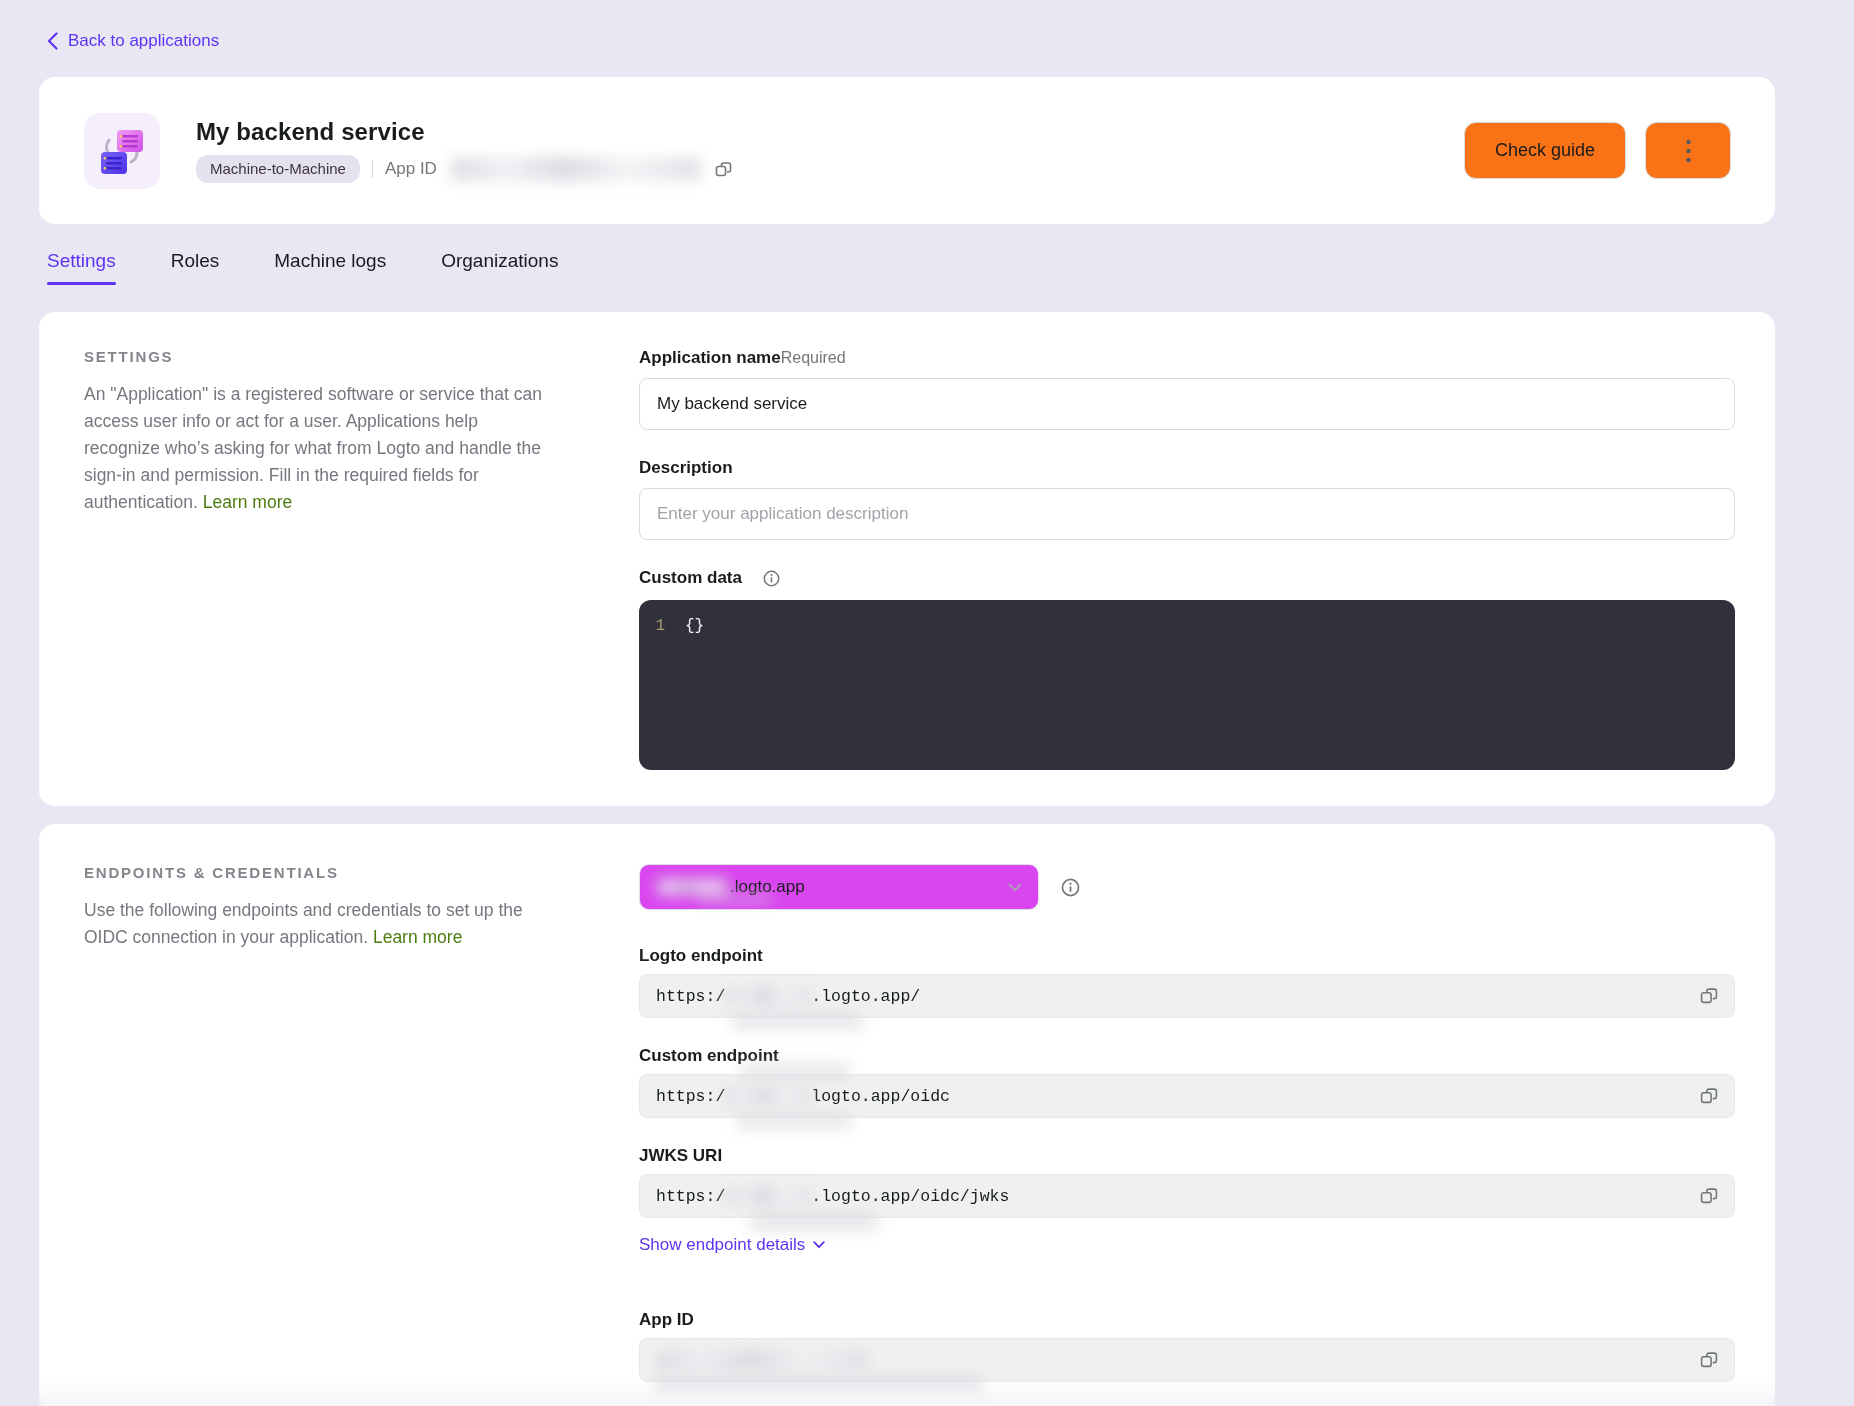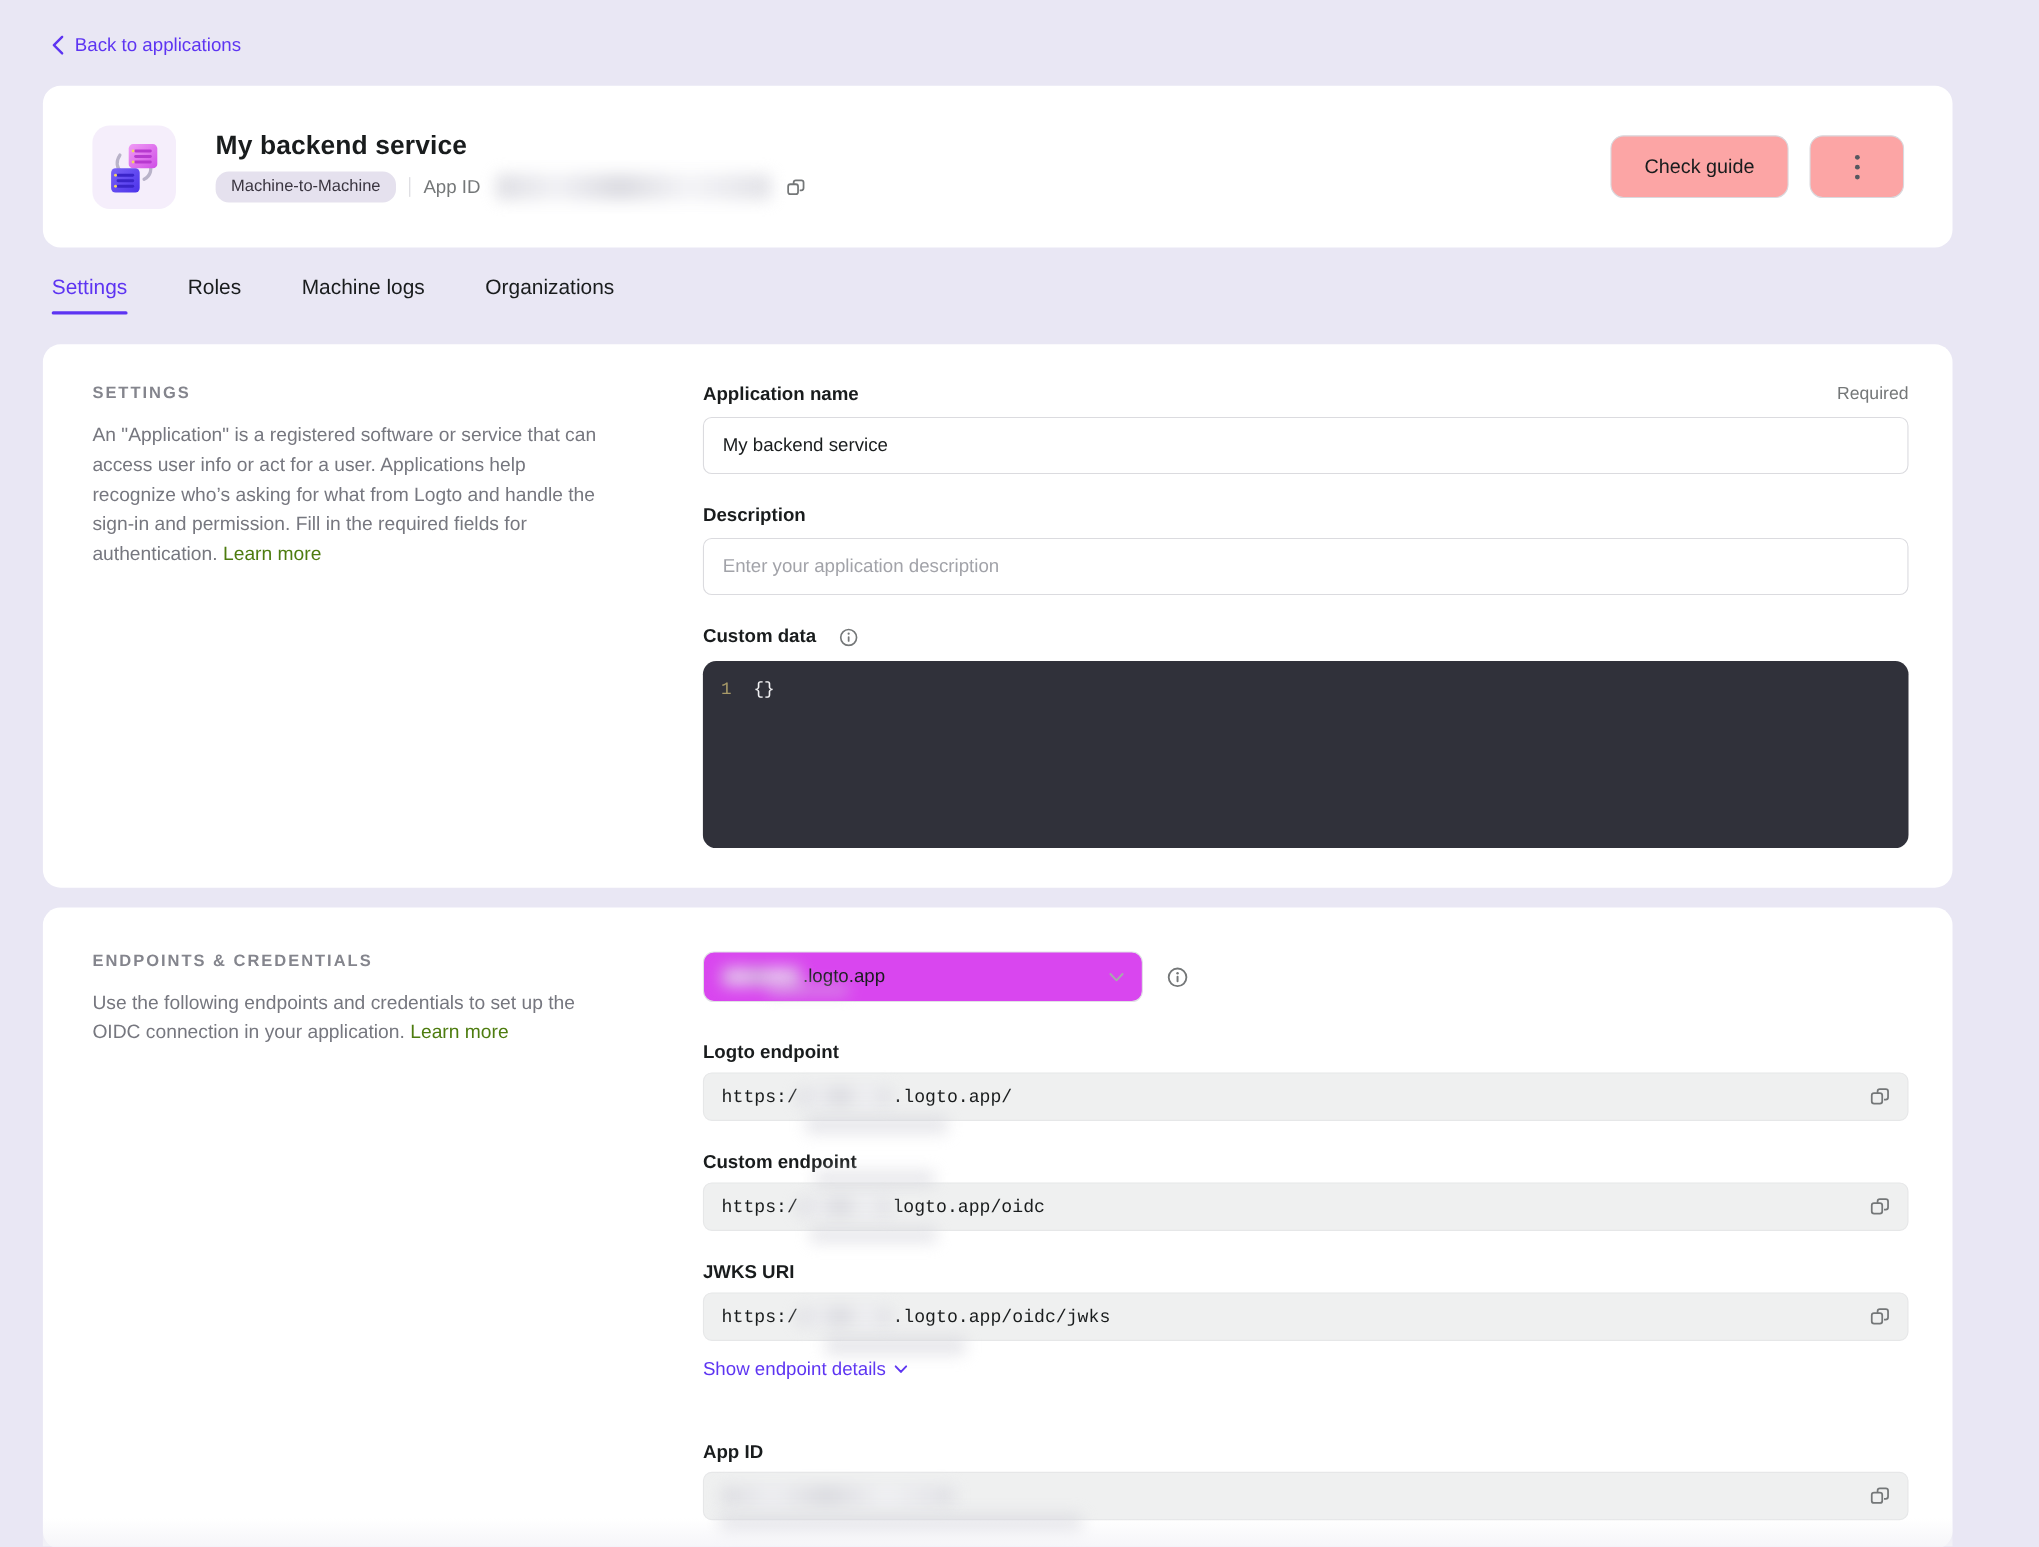--- a/index.html
+++ b/index.html
@@ -39,21 +39,21 @@
     padding:4px 14px; border-radius:12px; line-height:20px;
   }
   .vdiv { width:1px; height:18px; background:#d8d8dd; }
   .appid-label { color:#747778; font-size:17px; }
   .redact { background:linear-gradient(90deg,#d3d3da 0%,#ececf1 22%,#cfcfd7 45%,#f0f0f4 70%,#d8d8df 100%);
             filter:blur(7px); border-radius:4px; opacity:.75; }
   .redact-appid { width:250px; height:24px; margin-left:2px; }
   .icon-btn { background:none; border:none; cursor:pointer; padding:2px; display:inline-flex; }
   .head-actions { display:flex; align-items:center; gap:19px; }
   .btn {
-    background:#fca5a5; border:1px solid #d9d9de; border-radius:12px;
+    background:#f97316; border:1px solid #d9d9de; border-radius:12px;
     height:57px; padding:0 30px; font-size:18px; font-weight:500;
     font-family:inherit; color:#191c1d; cursor:pointer;
     display:inline-flex; align-items:center; justify-content:center;
   }
   .btn.kebab { width:86px; padding:0; }
 
   
   .tabs { display:flex; gap:55px; margin:26px 0 0 47px; }
   .tab {
     font-size:19px; font-weight:500; color:#191c1d; cursor:pointer;
@@ -70,21 +70,21 @@
   .endpoints-card { margin-top:18px; padding-top:40px; padding-bottom:26px; }
   .col-left { width:470px; }
   .section-title {
     font-size:15px; font-weight:700; letter-spacing:1.8px; color:#84858d;
   }
   .section-desc { margin-top:16px; font-size:17.5px; line-height:27px; color:#76777f; }
   a.inline-link { color:#4d7c0f; text-decoration:none; cursor:pointer; }
 
   
   .field-label { font-size:17px; font-weight:600; color:#191c1d; }
-  .label-row { display:flex; align-items:center; justify-content:space-between; }
+  .label-row { display:flex; align-items:center; justify-content:flex-start; }
   .required-hint { font-size:16px; font-weight:400; color:#747778; }
   .text-input {
     width:100%; height:52px; margin-top:10px; border:1px solid #dbdbdf; border-radius:8px;
     padding:0 17px; font-size:17px; font-family:inherit; color:#191c1d; background:#fff; outline:none;
   }
   .text-input::placeholder { color:#a2a3a9; }
   .form-group { margin-bottom:28px; }
   .label-with-icon { display:inline-flex; align-items:center; gap:21px; }
 
   

